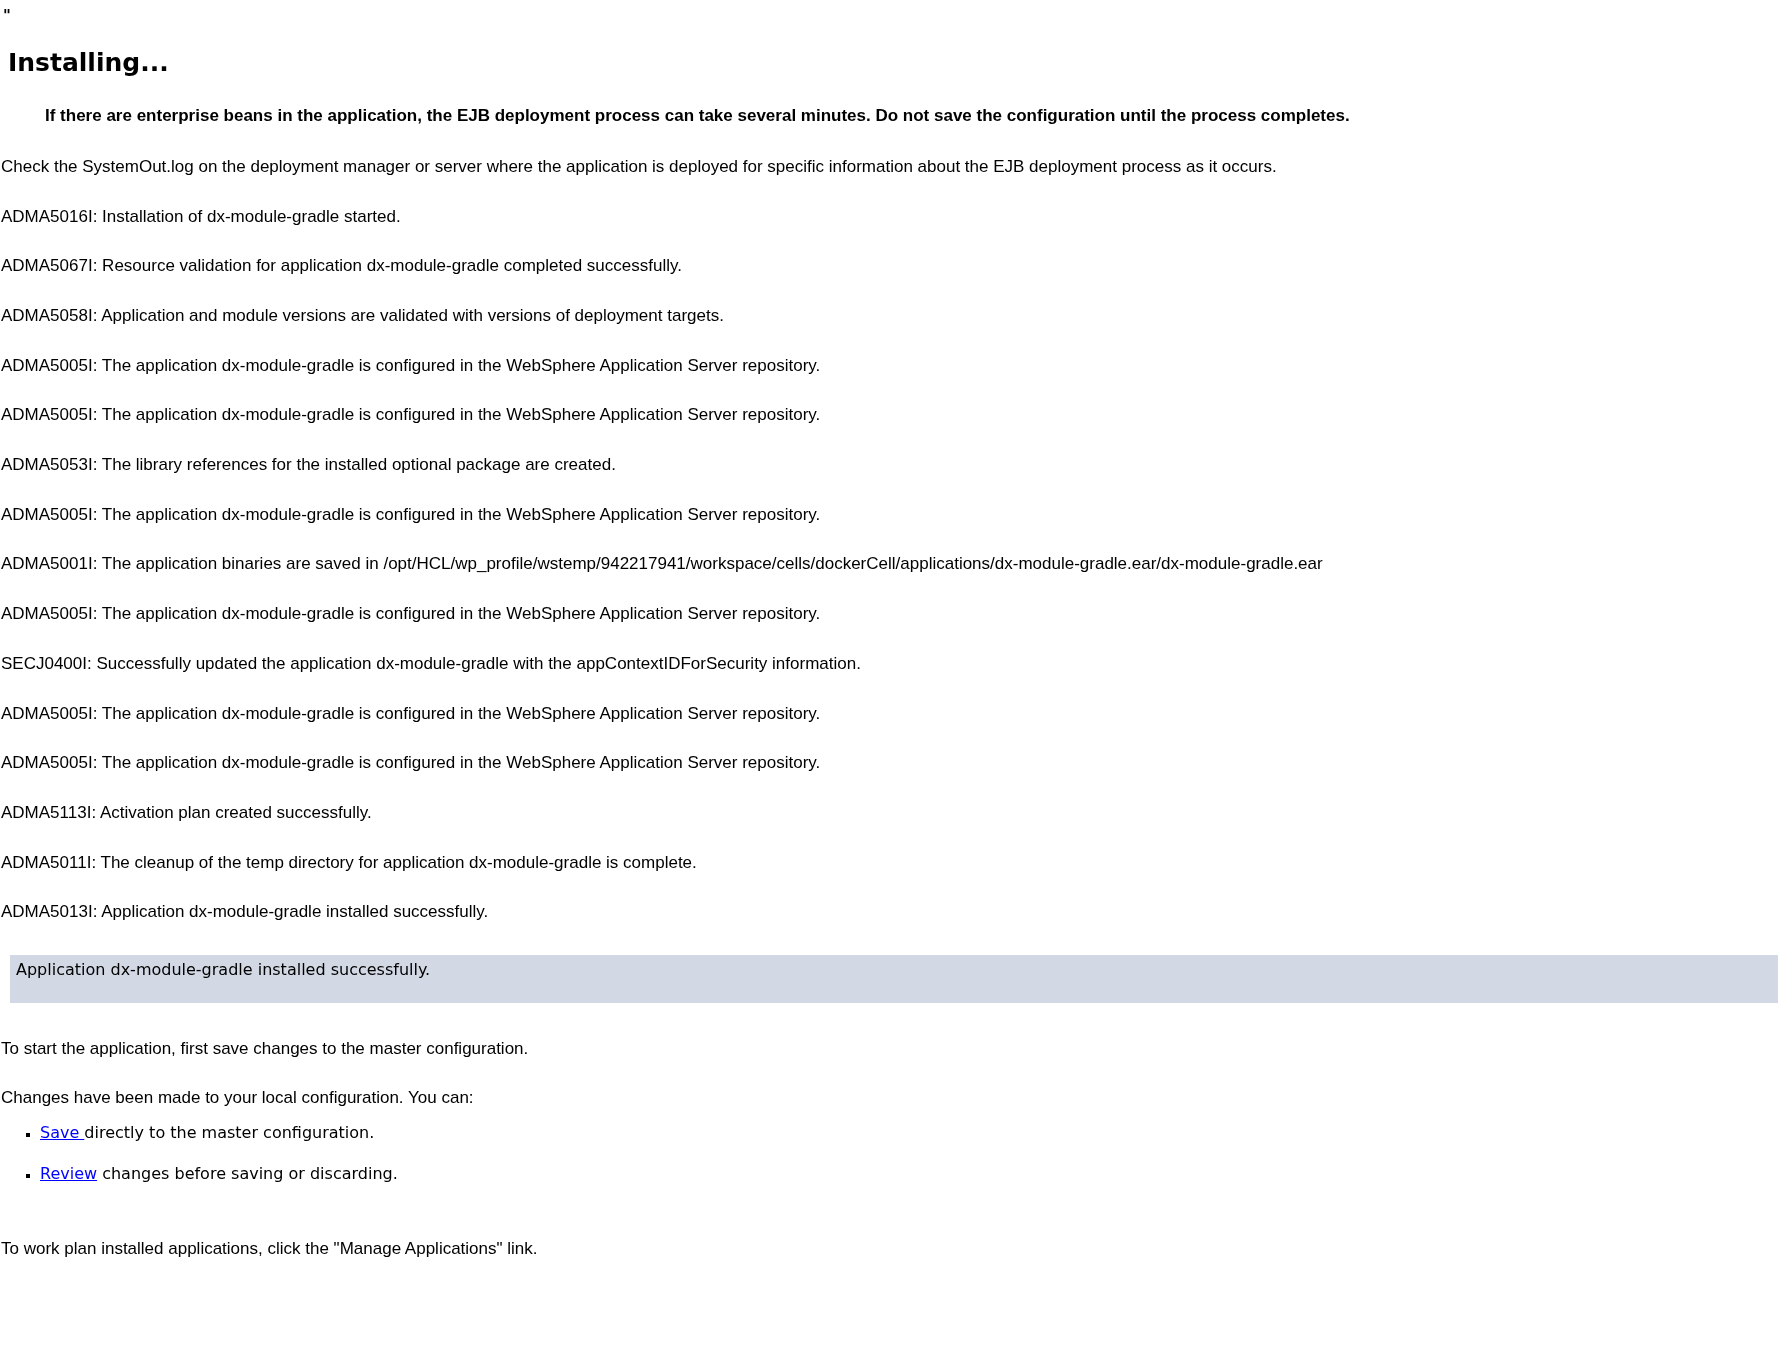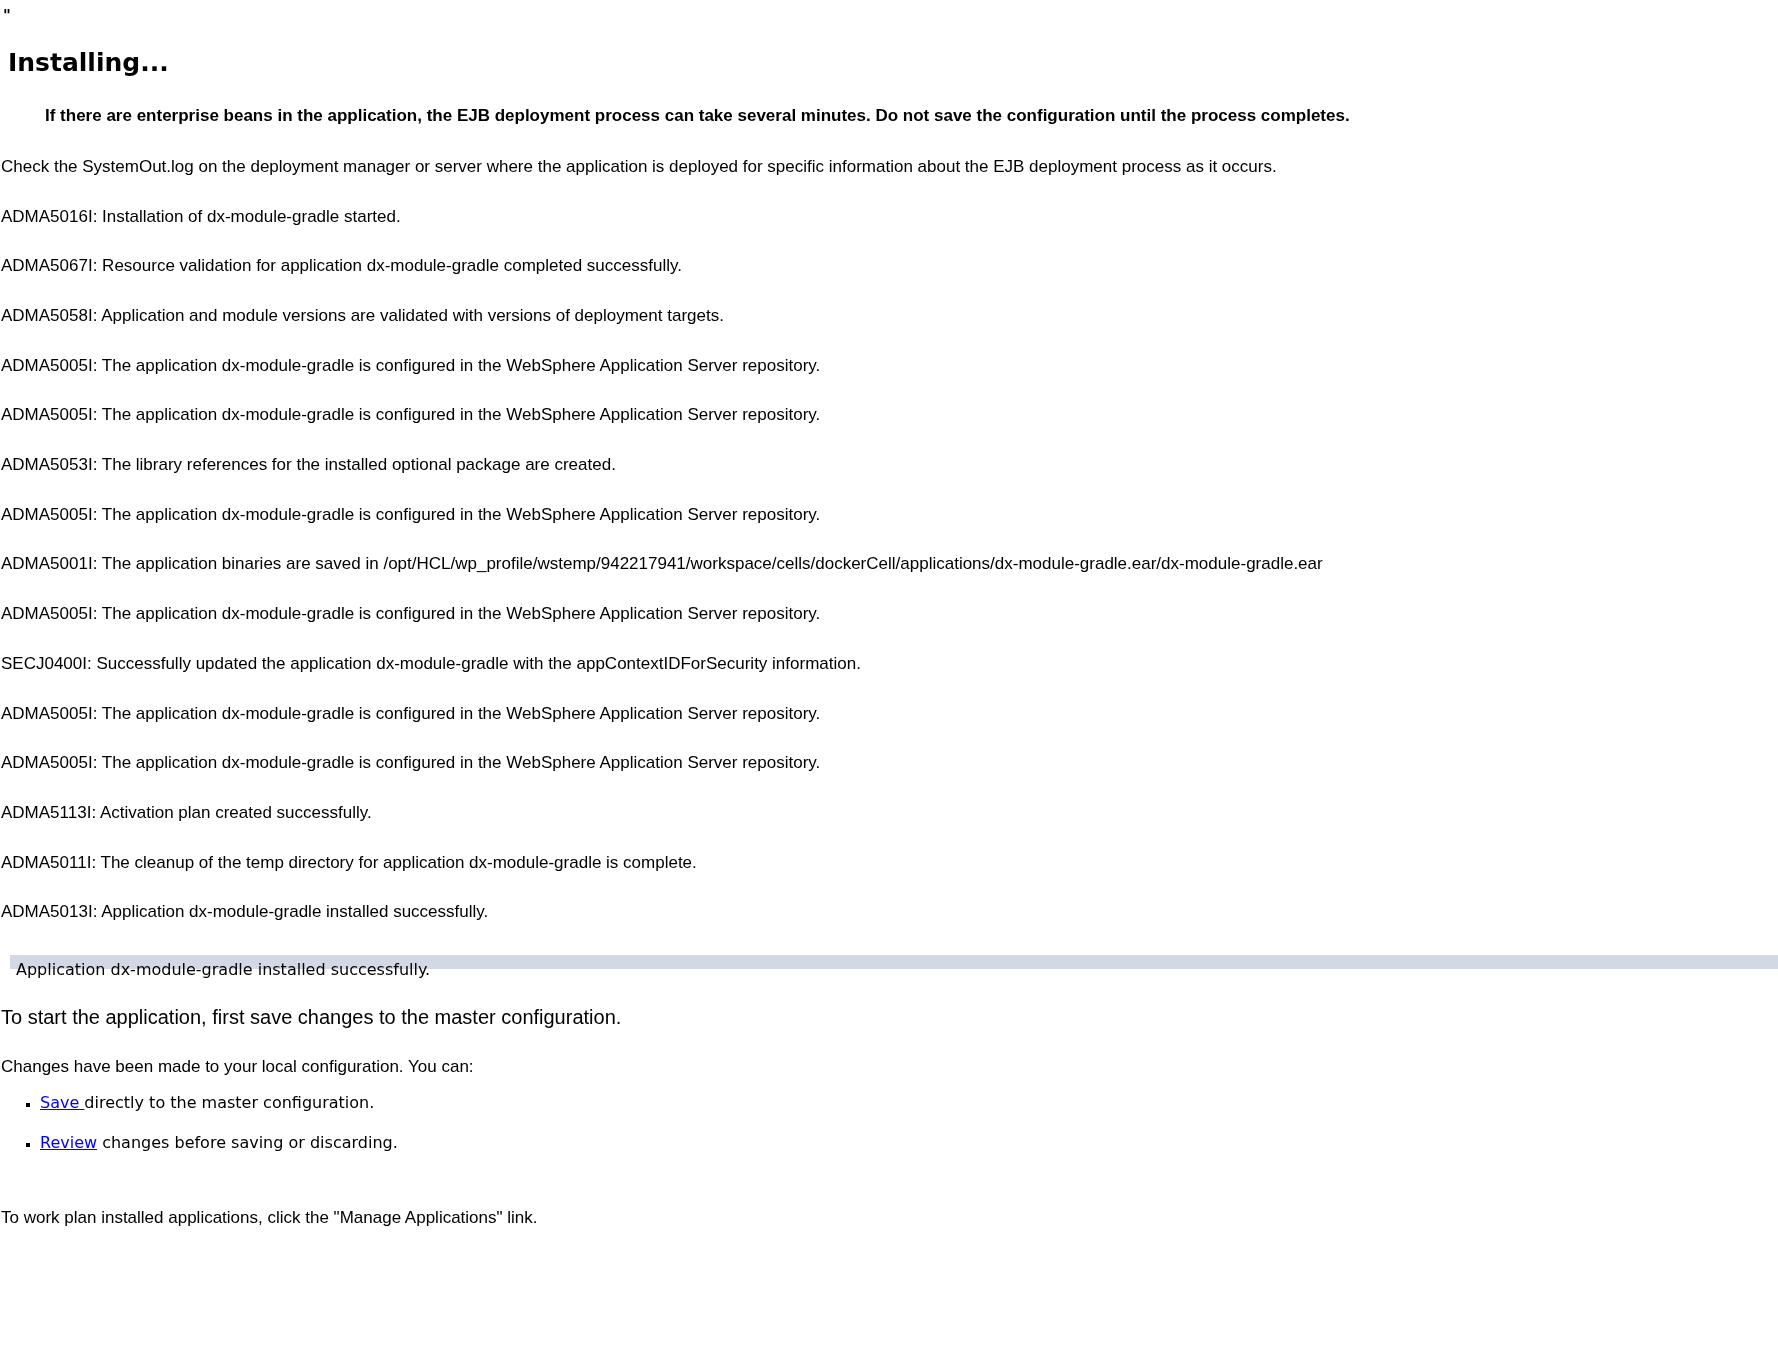--- a/index.html
+++ b/index.html
@@ -44,30 +44,30 @@
     margin: 32px 0 0 1px;
     line-height: 1.1;
   }
   .log-message {
     font-size: 17px;
     margin: 31px 0 0 1px;
     line-height: 1.1;
   }
   .status-banner {
     margin: 33px 0 0 10px;
-    height: 14px;
+    height: 48px;
     line-height: 30px;
     background: #d2d9e4;
     font-family: "DejaVu Sans", sans-serif;
     font-size: 16px;
     padding-left: 6px;
     white-space: nowrap;
   }
   .start-note {
-    font-size: 20px;
+    font-size: 17px;
     margin: 37px 0 0 1px;
     line-height: 1.1;
   }
   .changes-note {
     font-size: 17px;
     margin: 30px 0 0 1px;
     line-height: 1.1;
   }
   ul.actions-list {
     margin: 16px 0 0 0;

